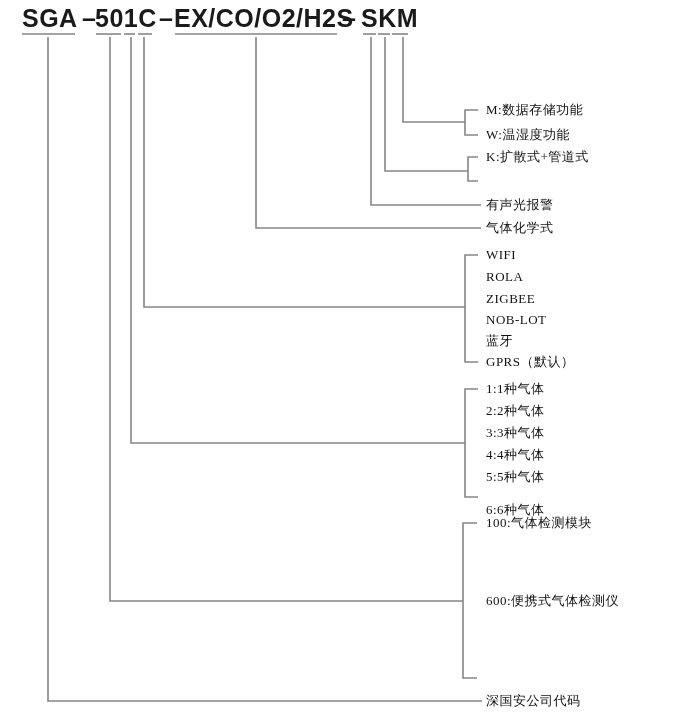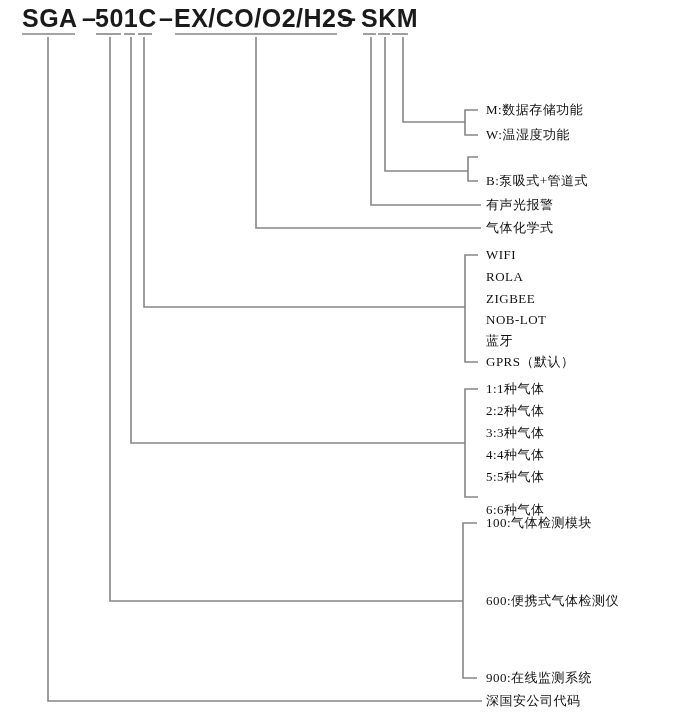--- a/index.html
+++ b/index.html
@@ -70,38 +70,37 @@
   <span class="seg" style="left:82px">–</span>
   <span class="seg" style="left:95px">501C</span>
   <span class="seg" style="left:159px">–</span>
   <span class="seg" style="left:174px">EX/CO/O2/H2S</span>
   <span class="seg" style="left:342px">–</span>
   <span class="seg" style="left:361px">SKM</span>
 
   <div class="lbl" style="top:100px">M:数据存储功能</div>
   <div class="lbl" style="top:125px">W:温湿度功能</div>
 
-  <div class="lbl" style="top:171px">B:泵吸式+管道式</div>
+  <div class="lbl" style="top:147px">K:扩散式+管道式</div>
 
   <div class="lbl" style="top:195px">有声光报警</div>
   <div class="lbl" style="top:218px">气体化学式</div>
 
   <div class="lbl" style="top:245px">WIFI</div>
   <div class="lbl" style="top:267px">ROLA</div>
   <div class="lbl" style="top:289px">ZIGBEE</div>
   <div class="lbl" style="top:310px">NOB-LOT</div>
   <div class="lbl" style="top:331px">蓝牙</div>
   <div class="lbl" style="top:352px">GPRS（默认）</div>
 
   <div class="lbl" style="top:379px">1:1种气体</div>
   <div class="lbl" style="top:401px">2:2种气体</div>
   <div class="lbl" style="top:423px">3:3种气体</div>
   <div class="lbl" style="top:445px">4:4种气体</div>
   <div class="lbl" style="top:467px">5:5种气体</div>
   <div class="lbl" style="top:500px">6:6种气体</div>
 
   <div class="lbl" style="top:513px">100:气体检测模块</div>
   <div class="lbl" style="top:591px">600:便携式气体检测仪</div>
-  <div class="lbl" style="top:668px">900:在线监测系统</div>
 
   <div class="lbl" style="top:691px">深国安公司代码</div>
 
 </div>
 
 </body></html>

